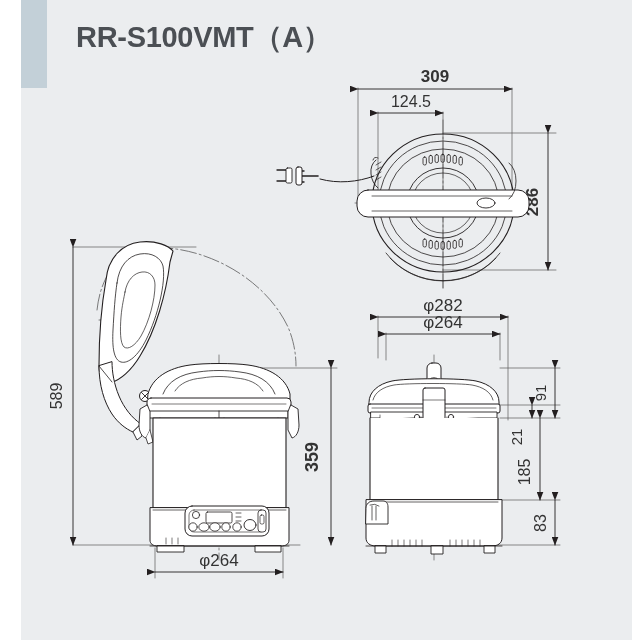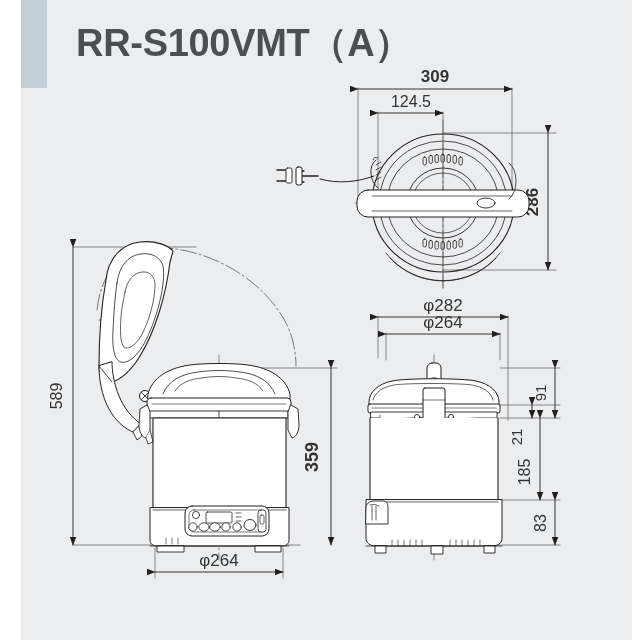--- a/index.html
+++ b/index.html
@@ -1,21 +1,21 @@
 <!DOCTYPE html>
 <html><head>
 <meta charset="utf-8">
 <style>
   html,body{margin:0;padding:0;background:#ffffff;}
   body{width:640px;height:640px;overflow:hidden;
        font-family:"Liberation Sans","DejaVu Sans",sans-serif;}
   #page{position:relative;width:640px;height:640px;background:#ffffff;}
   #canvasbg{position:absolute;left:21px;top:0;width:611px;height:640px;background:#ebedef;}
   #accentbar{position:absolute;left:21px;top:0;width:26px;height:88px;background:#c3d0d8;}
-  #title{position:absolute;left:76px;top:18px;font-size:38px;font-weight:bold;
+  #title{position:absolute;left:76px;top:18px;font-size:29px;font-weight:bold;
          color:#4b4f54;letter-spacing:-0.3px;white-space:nowrap;}
   svg{position:absolute;left:0;top:0;width:640px;height:640px;}
   .dimtxt{font-family:"Liberation Sans","DejaVu Sans",sans-serif;fill:#333333;}
   .dim-bold{font-weight:bold;}
   .dim-reg{font-weight:normal;}
 </style>
 </head>
 <body>
 
 <div id="page">

